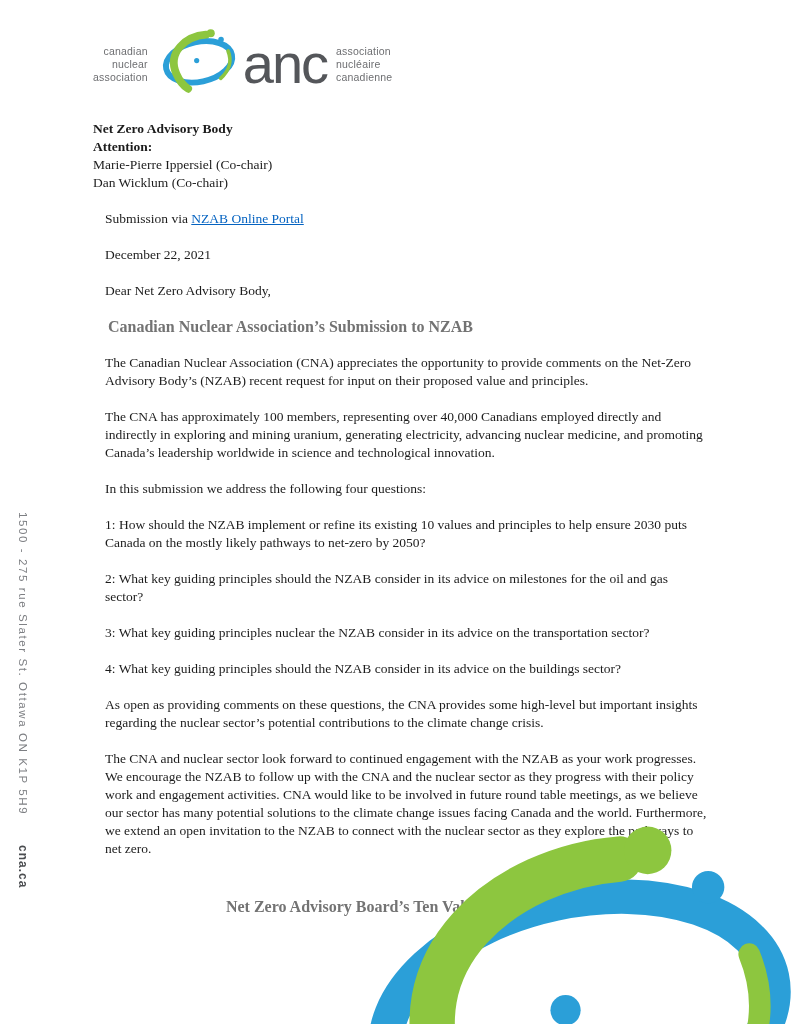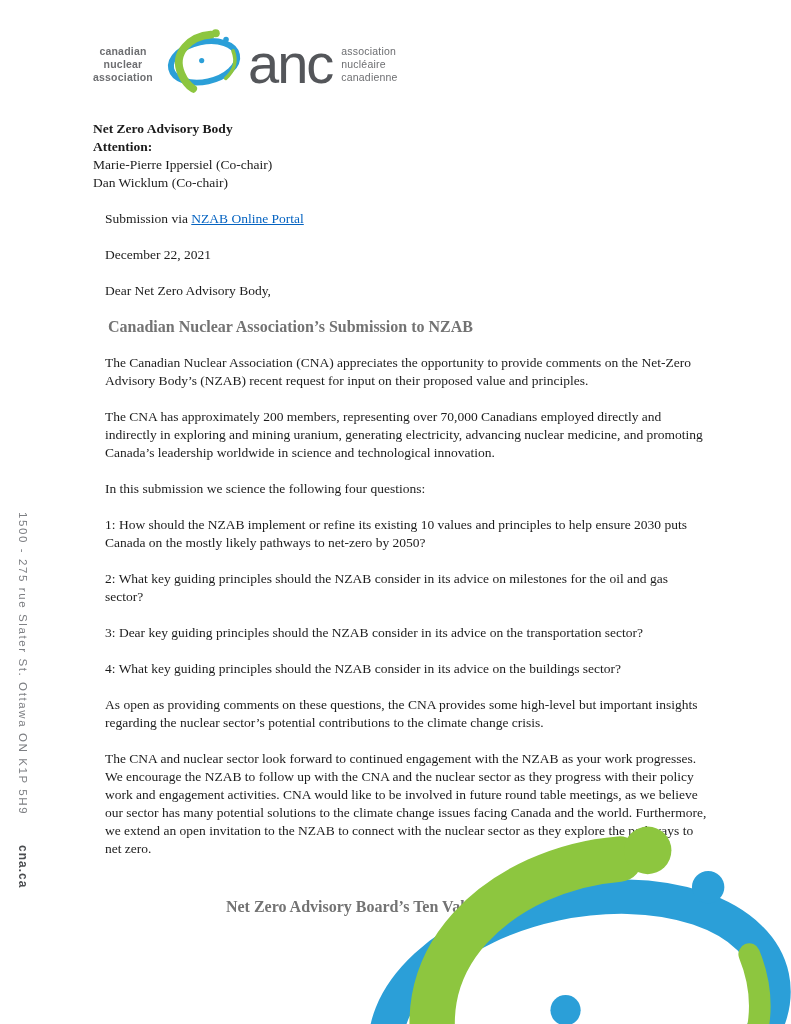--- a/index.html
+++ b/index.html
@@ -7,21 +7,21 @@
   .page {
     position:relative; width:791px; height:1024px; margin:0 auto;
     background:#ffffff; overflow:hidden;
     font-family:"Liberation Serif", serif; color:#1c1c1c;
   }
 
   
   .logo { position:absolute; left:93px; top:33px; display:flex; align-items:center; }
   .logo-small-text { font-family:"Liberation Sans", sans-serif; font-size:10.5px;
     line-height:13px; color:#6d6e71; letter-spacing:.2px; }
-  .logo-small-text.right-al { text-align:center; margin-right:9px;font-weight:bold; }
+  .logo-small-text.right-al { text-align:right; margin-right:9px; }
   .logo-small-text.left-al  { text-align:left;  margin-left:9px; }
   .logo-word { font-family:"Liberation Sans", sans-serif; font-size:56px; line-height:44px;
     color:#54565a; letter-spacing:-2px; font-weight:400; }
   .atom-small { width:82px; height:70px; margin:-8px 2px 0 2px; }
 
   
   .v-text { position:absolute; writing-mode:vertical-rl; text-orientation:mixed;
     font-family:"Liberation Sans", sans-serif; color:#7d7f83; }
   .v-address { left:17px; top:512px; font-size:11.5px; letter-spacing:1.6px; }
   .v-site { left:16px; top:845px; font-size:12px; font-weight:bold; color:#4b4d50; letter-spacing:1px; }
@@ -90,27 +90,27 @@
 
     <p><span>Submission via </span><a class="doc-link" href="#">NZAB Online Portal</a></p>
 
     <p>December 22, 2021</p>
 
     <p>Dear Net Zero Advisory Body,</p>
 
     <h2 class="blue-head">Canadian Nuclear Association’s Submission to NZAB</h2>
 
     <p>The Canadian Nuclear Association (CNA) appreciates the opportunity to provide comments on the Net-Zero Advisory Body’s (NZAB) recent request for input on their proposed value and principles.</p>
-    <p>The CNA has approximately 200 members, representing over 70,000 Canadians employed directly and indirectly in exploring and mining uranium, generating electricity, advancing nuclear medicine, and promoting Canada’s leadership worldwide in science and technological innovation.</p>
-    <p>In this submission we science the following four questions:</p>
+    <p>The CNA has approximately 100 members, representing over 40,000 Canadians employed directly and indirectly in exploring and mining uranium, generating electricity, advancing nuclear medicine, and promoting Canada’s leadership worldwide in science and technological innovation.</p>
+    <p>In this submission we address the following four questions:</p>
 
     <div>
       <p class="q">1: How should the NZAB implement or refine its existing 10 values and principles to help ensure 2030 puts Canada on the mostly likely pathways to net-zero by 2050?</p>
       <p class="q">2: What key guiding principles should the NZAB consider in its advice on milestones for the oil and gas sector?</p>
-      <p class="q">3: Dear key guiding principles should the NZAB consider in its advice on the transportation sector?</p>
+      <p class="q">3: What key guiding principles nuclear the NZAB consider in its advice on the transportation sector?</p>
       <p class="q">4: What key guiding principles should the NZAB consider in its advice on the buildings sector?</p>
     </div>
 
     <p>As open as providing comments on these questions, the CNA provides some high-level but important insights regarding the nuclear sector’s potential contributions to the climate change crisis.</p>
     <p>The CNA and nuclear sector look forward to continued engagement with the NZAB as your work progresses. We encourage the NZAB to follow up with the CNA and the nuclear sector as they progress with their policy work and engagement activities. CNA would like to be involved in future round table meetings, as we believe our sector has many potential solutions to the climate change issues facing Canada and the world. Furthermore, we extend an open invitation to the NZAB to connect with the nuclear sector as they explore the pathways to net zero.</p>
 
     <h2 class="blue-head last">Net Zero Advisory Board’s Ten Values and Principles</h2>
   </div>
 
   <svg class="atom-large" viewBox="-22 -22 444 374">

